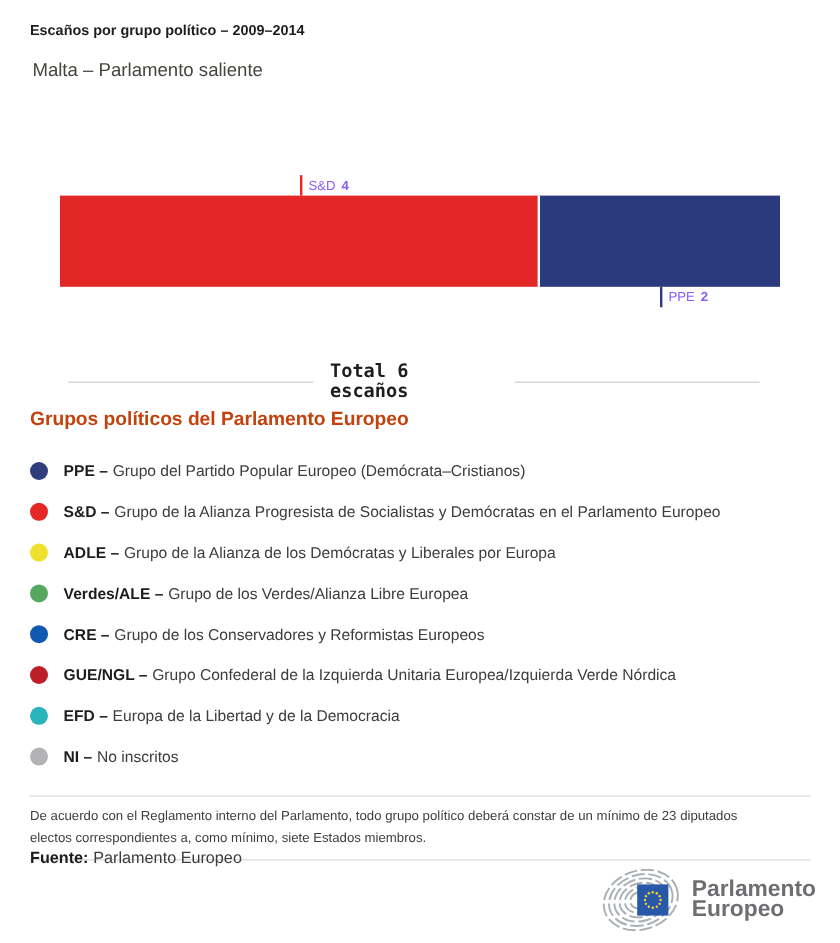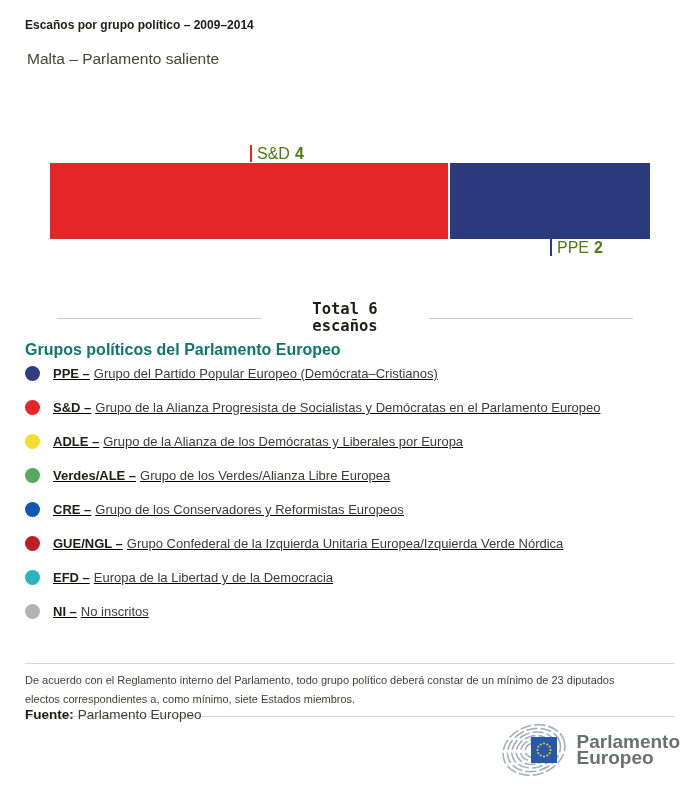--- a/index.html
+++ b/index.html
@@ -6,33 +6,33 @@
   body { font-family:"Liberation Sans","DejaVu Sans",sans-serif; }
   .page { position:relative; width:700px; height:786px; background:#fff; overflow:hidden; }
 
   .title { position:absolute; left:25px; top:18px; font-size:12px; font-weight:700; color:#1d1d1b; margin:0; }
   .subtitle { position:absolute; left:27px; top:50px; font-size:15.5px; font-weight:400; color:#45453f; margin:0; }
 
   .chart { position:absolute; left:50px; top:145px; width:600px; }
   .annos-above, .annos-below { position:relative; height:18px; }
   .bar { display:flex; height:76px; width:100%; }
   .segment { height:100%; }
-  .anno { position:absolute; display:flex; gap:5px; font-size:16px; color:#4d7c0f; white-space:nowrap; }
+  .anno { position:absolute; display:flex; align-items:center; gap:5px; font-size:11px; color:#8b5cf6; white-space:nowrap; }
   .annos-above .anno { bottom:0; }
   .annos-below .anno { top:0; }
   .tick { width:2px; height:17px; display:inline-block; }
   .anno-value { font-weight:700; }
 
   .total-row { position:absolute; left:57px; right:67px; top:301px; display:flex; align-items:center; gap:14px; }
   .total-rule { flex:1; height:1px; background:#cccccc; }
-  .total-text { font-family:"DejaVu Sans Mono",monospace; font-weight:700; font-size:15.5px; line-height:17px; color:#1d1d1b; text-align:center; min-width:140px; }
+  .total-text { font-family:"DejaVu Sans Mono",monospace; font-weight:700; font-size:15.5px; line-height:17px; color:#1d1d1b; text-align:left; min-width:140px; }
 
-  .legend-heading { position:absolute; left:25px; top:341px; font-size:16px; font-weight:700; color:#0f766e; margin:0; }
+  .legend-heading { position:absolute; left:25px; top:341px; font-size:16px; font-weight:700; color:#c2410c; margin:0; }
   .legend { position:absolute; left:25px; top:366px; margin:0; padding:0; list-style:none; }
-  .legend-row { display:flex; align-items:flex-start; height:34px;text-decoration:underline; }
+  .legend-row { display:flex; align-items:flex-end; height:34px; }
   .dot { width:15px; height:15px; border-radius:50%; margin-right:13px; flex:none; }
   .legend-text { font-size:13px; color:#3c3c3b; }
   .legend-abbr { font-weight:700; color:#1d1d1b; margin-right:4px; }
 
   .rule { position:absolute; left:25px; right:25px; height:1px; background:#d6d6d6; }
   .rule-1 { top:663px; }
   .rule-2 { top:716px; }
 
   .footnote { position:absolute; left:25px; top:671px; width:618px; font-size:11px; line-height:19px; color:#3e3e3c; margin:0; }
 

